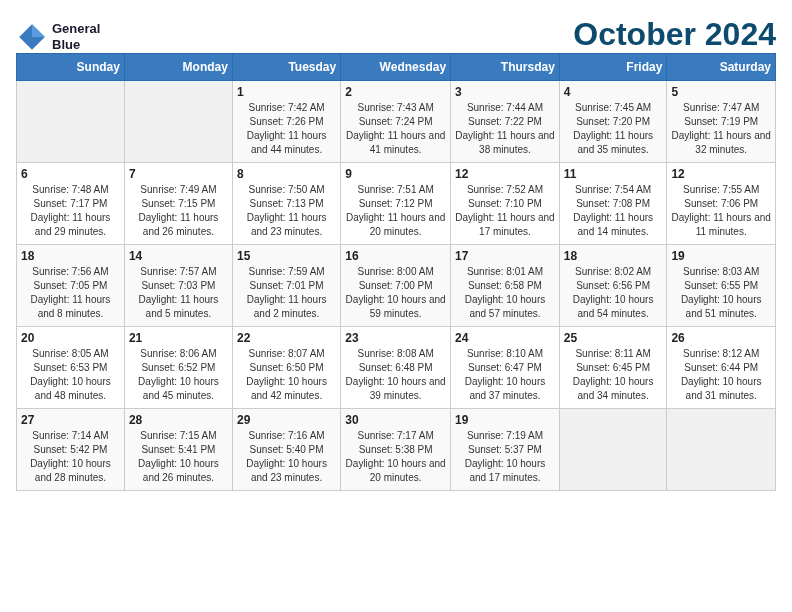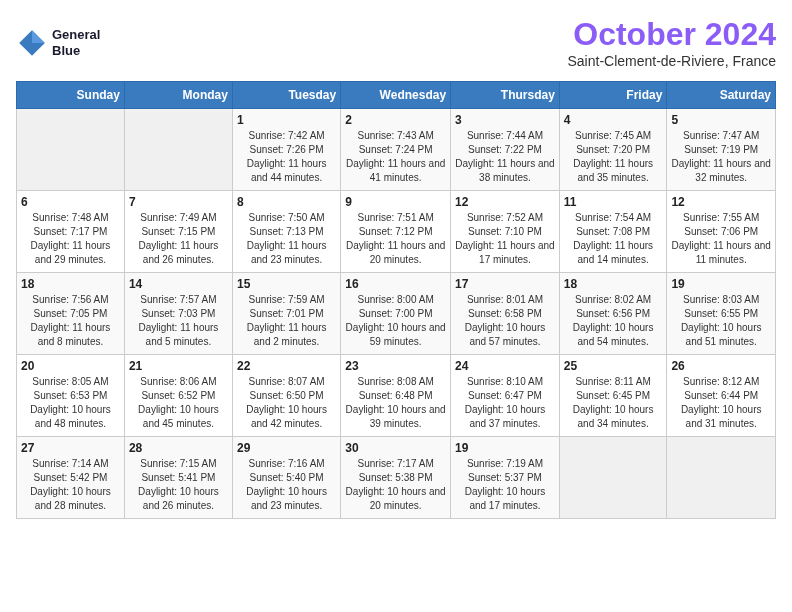--- a/index.html
+++ b/index.html
@@ -6,22 +6,21 @@
     body {
       font-family: Arial, sans-serif;
       background: #fff;
       width: 792px;
       min-height: 612px;
       padding: 16px;
     }
     .header {
       display: flex;
       justify-content: space-between;
-      align-items: center;
-      margin-bottom: 12px;
+      align-items: flex-end;
     }
     .logo {
       display: flex;
       align-items: center;
       gap: 4px;
     }
     .logo-text {
       font-size: 13px;
       font-weight: bold;
       color: #1a1a2e;
@@ -30,21 +29,21 @@
     .logo-icon {
       width: 32px;
       height: 32px;
     }
     .title-block {
       text-align: right;
     }
     .month-title {
       font-size: 32px;
       font-weight: bold;
-      color: #8b5cf6;
+      color: #0c4a6e;
     }
     .location {
       font-size: 14px;
       color: #333;
     }
     table {
       width: 100%;
       border-collapse: collapse;
       font-size: 11px;
     }
@@ -94,21 +93,20 @@
       <polygon points="20,4 36,20 20,36 4,20" fill="#3a7abf"></polygon>
       <polygon points="20,4 36,20 20,20" fill="#5a9adf"></polygon>
     </svg>
     <div class="logo-text">
       <div>General</div>
       <div>Blue</div>
     </div>
   </div>
   <div class="title-block">
     <div class="month-title">October 2024</div>
-    <div class="location">Saint-Clement-de-Riviere, France</div>
   </div>
 </div>
 
 <table>
   <thead>
     <tr id="weekday-header">
         <th>Sunday</th>
         <th>Monday</th>
         <th>Tuesday</th>
         <th>Wednesday</th>

